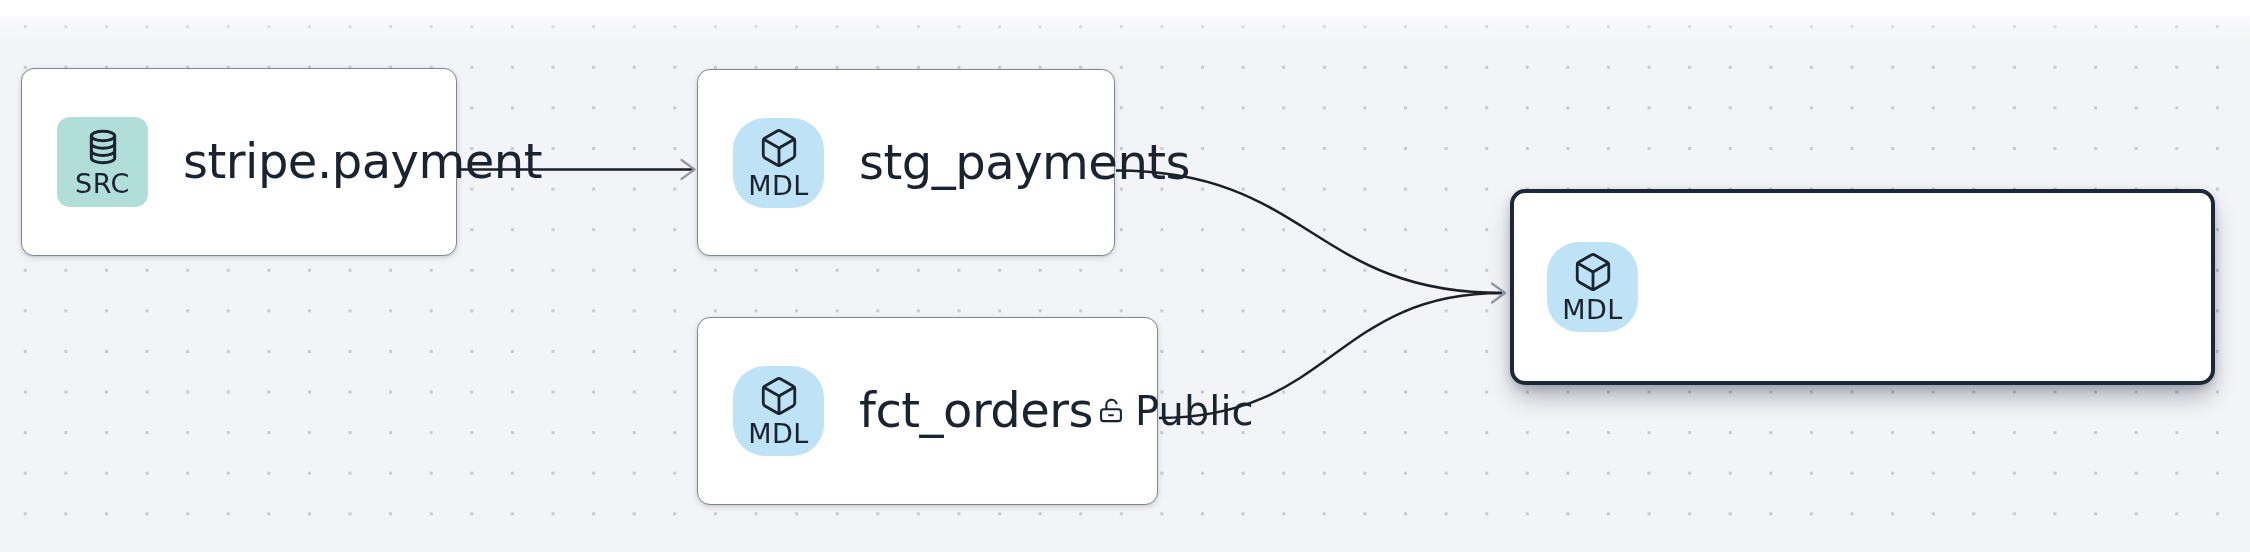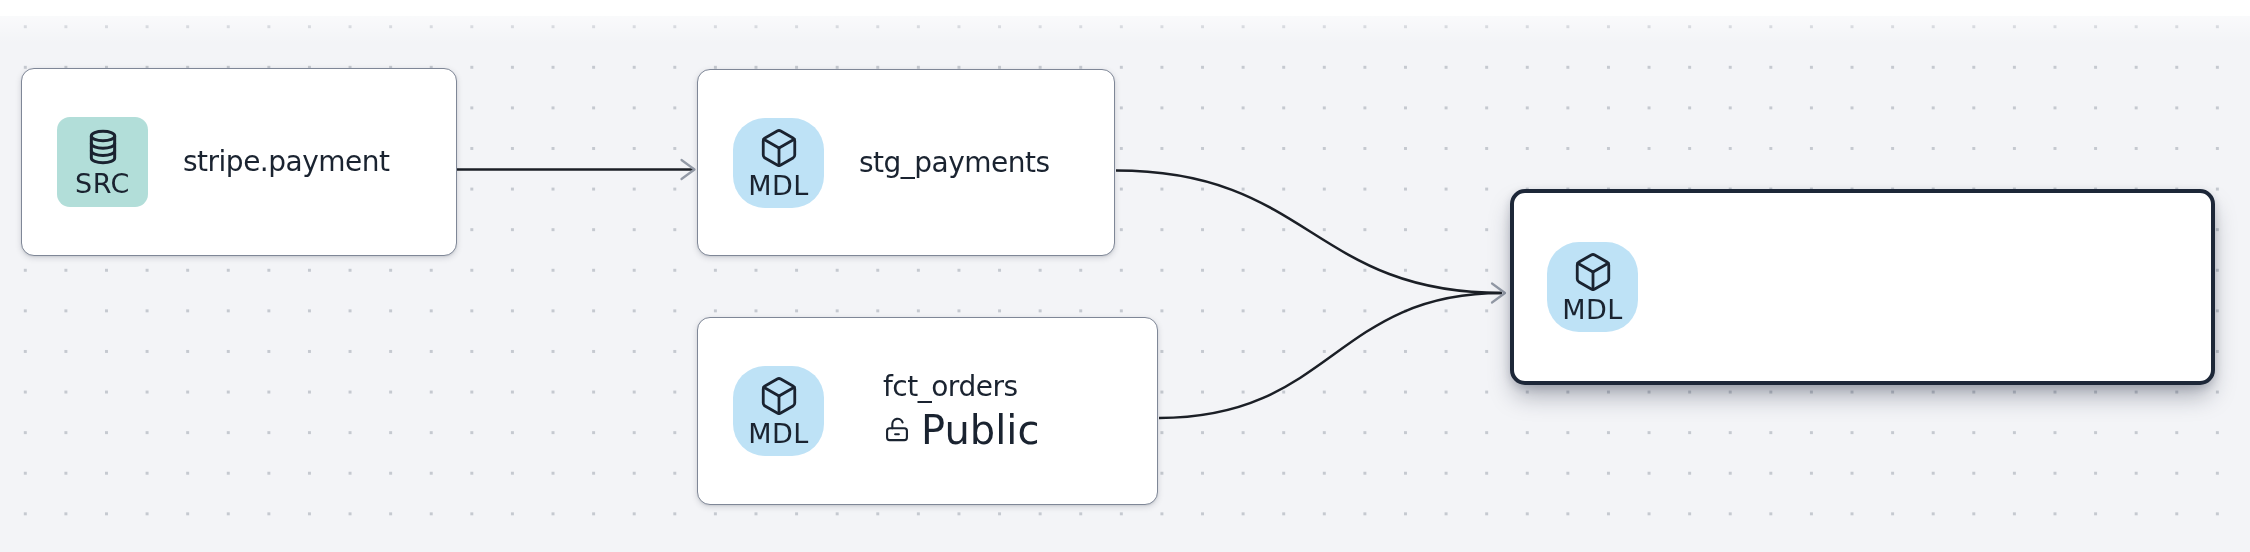--- a/index.html
+++ b/index.html
@@ -23,22 +23,22 @@
     display:flex;align-items:center;gap:35px;padding-left:35px;
     box-shadow:0 2px 6px rgba(16,24,40,.14),0 1px 2px rgba(16,24,40,.08);}
   .node.selected{border:4.5px solid var(--selected-border);border-radius:15px;padding-left:33px;
     box-shadow:0 14px 24px -4px rgba(22,32,54,.35),0 3px 8px rgba(22,32,54,.16);}
   .badge{width:91px;height:90px;border-radius:13px;flex:0 0 auto;
     display:flex;flex-direction:column;align-items:center;justify-content:center;gap:3px;}
   .badge.src{background:var(--badge-src-bg);}
   .badge.mdl{background:var(--badge-mdl-bg);border-radius:32px;}
   .badge svg{display:block;stroke:var(--ink);}
   .badge-label{font-size:27px;line-height:1;color:var(--ink);letter-spacing:.5px;}
-  .title{font-size:28px;letter-spacing:-.5px;color:var(--ink);white-space:nowrap;line-height:1.2;}
-  .text-col{display:flex;flex-direction:column;gap:4px;margin-left:24px;}
+  .title{font-size:48px;letter-spacing:-.5px;color:var(--ink);white-space:nowrap;line-height:1.2;}
+  .text-col{display:flex;flex-direction:row;gap:4px;}
   .access-row{display:flex;align-items:center;gap:10px;}
   .access-row svg{display:block;stroke:var(--ink);}
   .access-label{font-size:40px;color:var(--ink);line-height:1.1;}
 </style>
 </head>
 <body>
 
 <div class="canvas">
 
   <svg class="edge-layer" width="2250" height="552" viewBox="0 0 2250 552">

